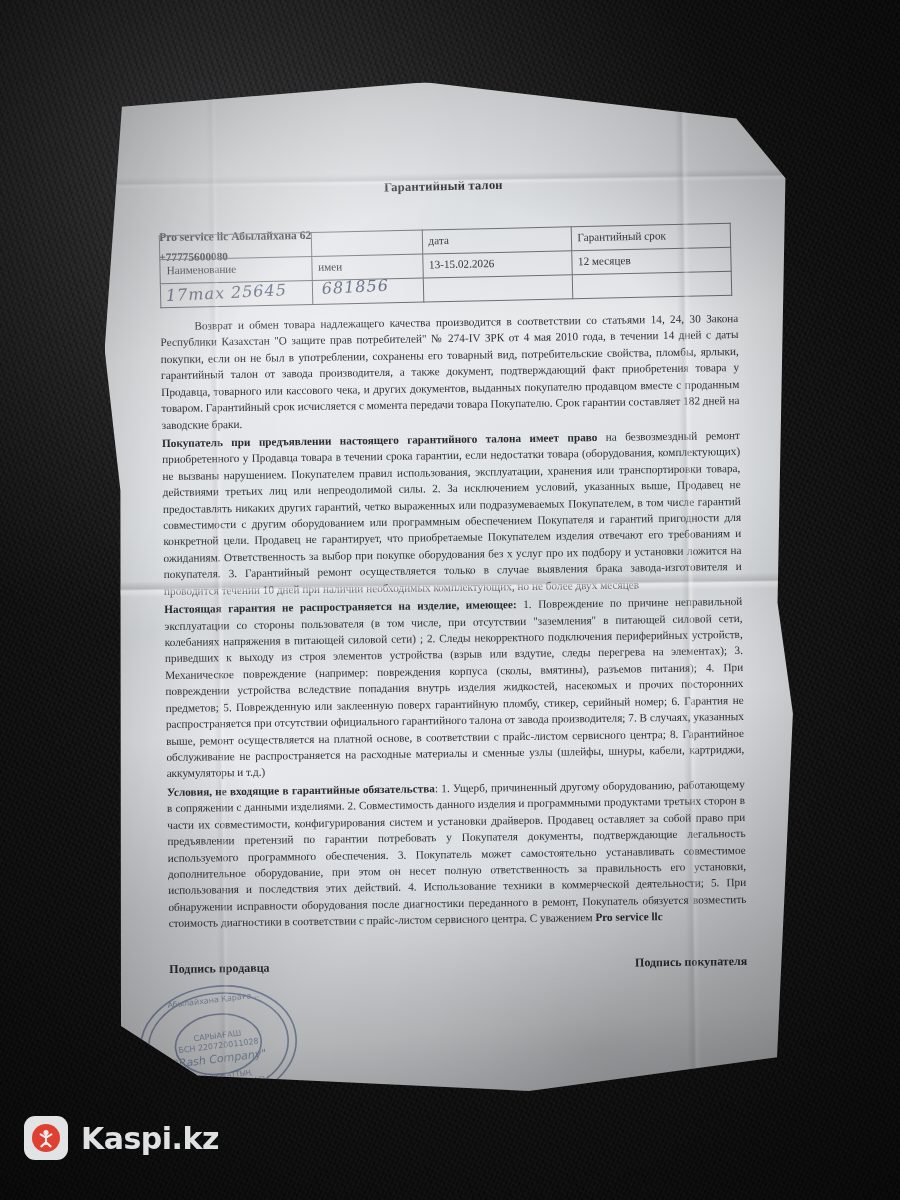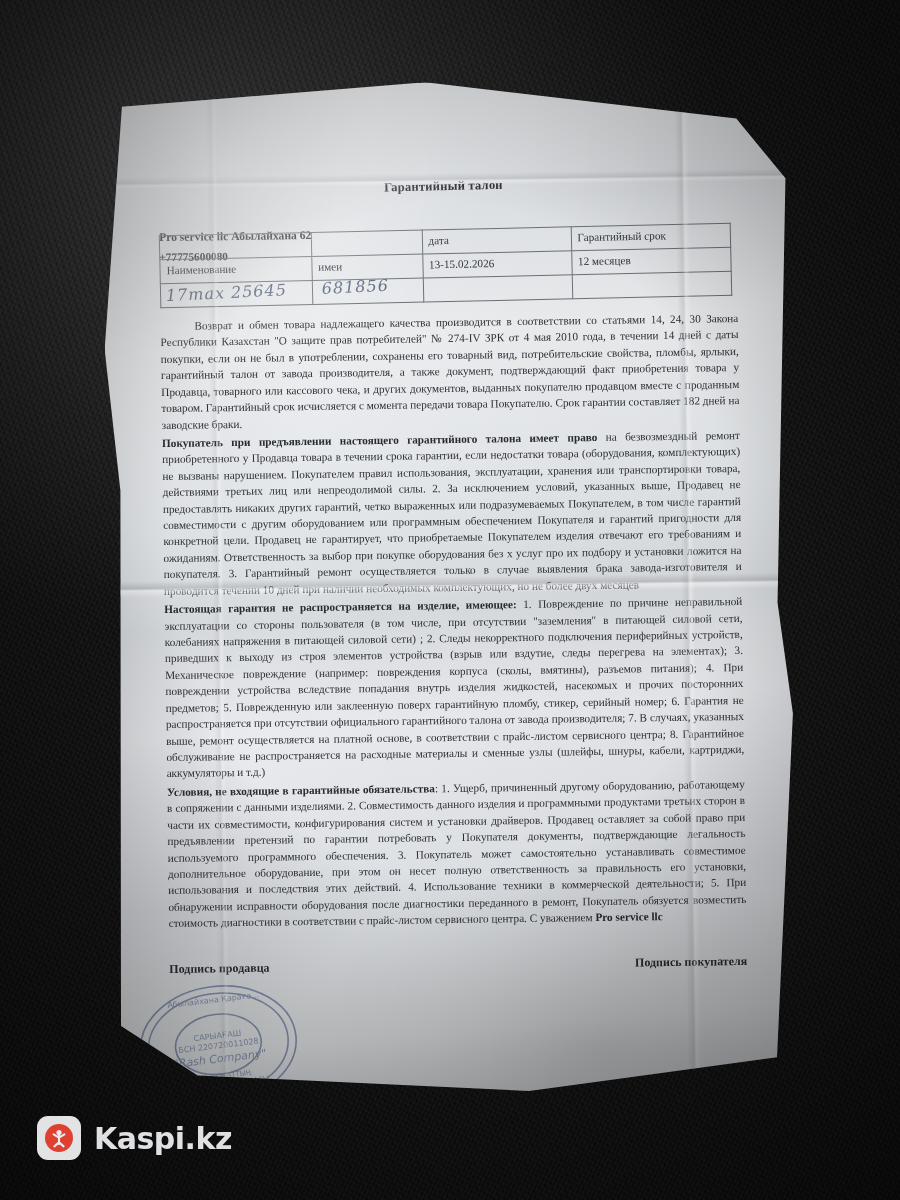--- a/index.html
+++ b/index.html
@@ -221,21 +221,21 @@
     width: 180px;
     height: 128px;
     transform: rotate(-6deg);
     opacity: 0.6;
   }
   #stamp svg { display:block; }
 
   
   #watermark {
     position: absolute;
-    left: 37px;
+    left: 24px;
     bottom: 40px;
     display: flex;
     align-items: center;
     gap: 13px;
     opacity: 0.92;
   }
   #wm-logo {
     width: 44px; height: 44px;
     border-radius: 11px;
     background: #f4f6f8;

